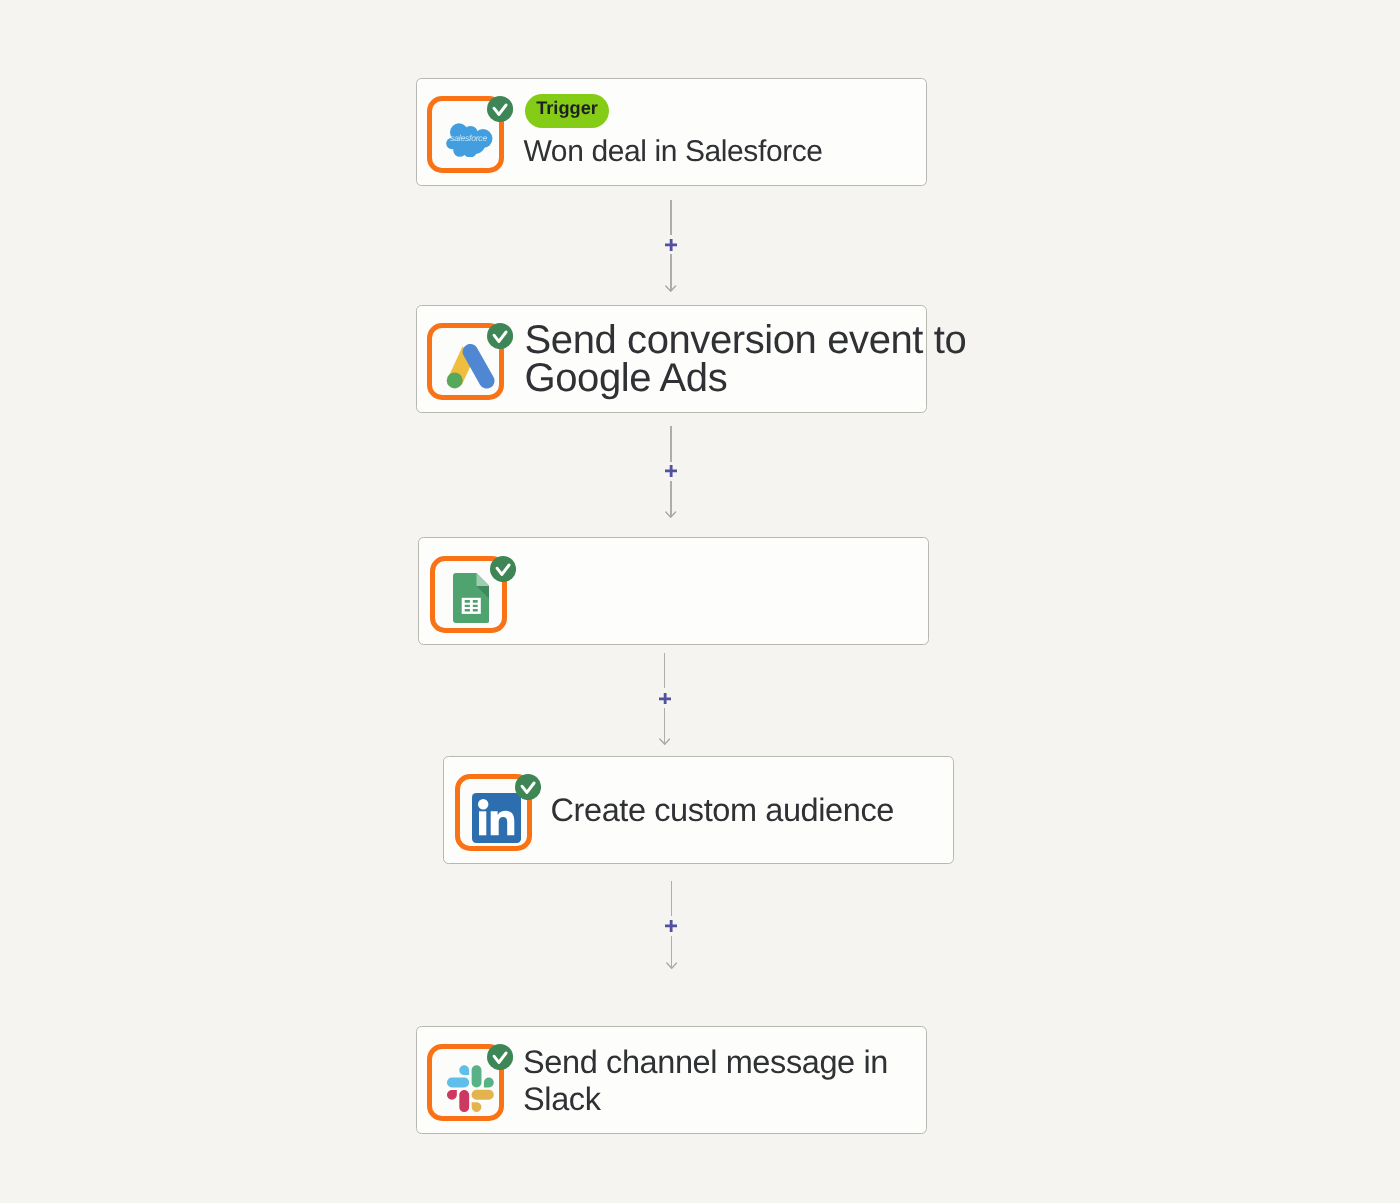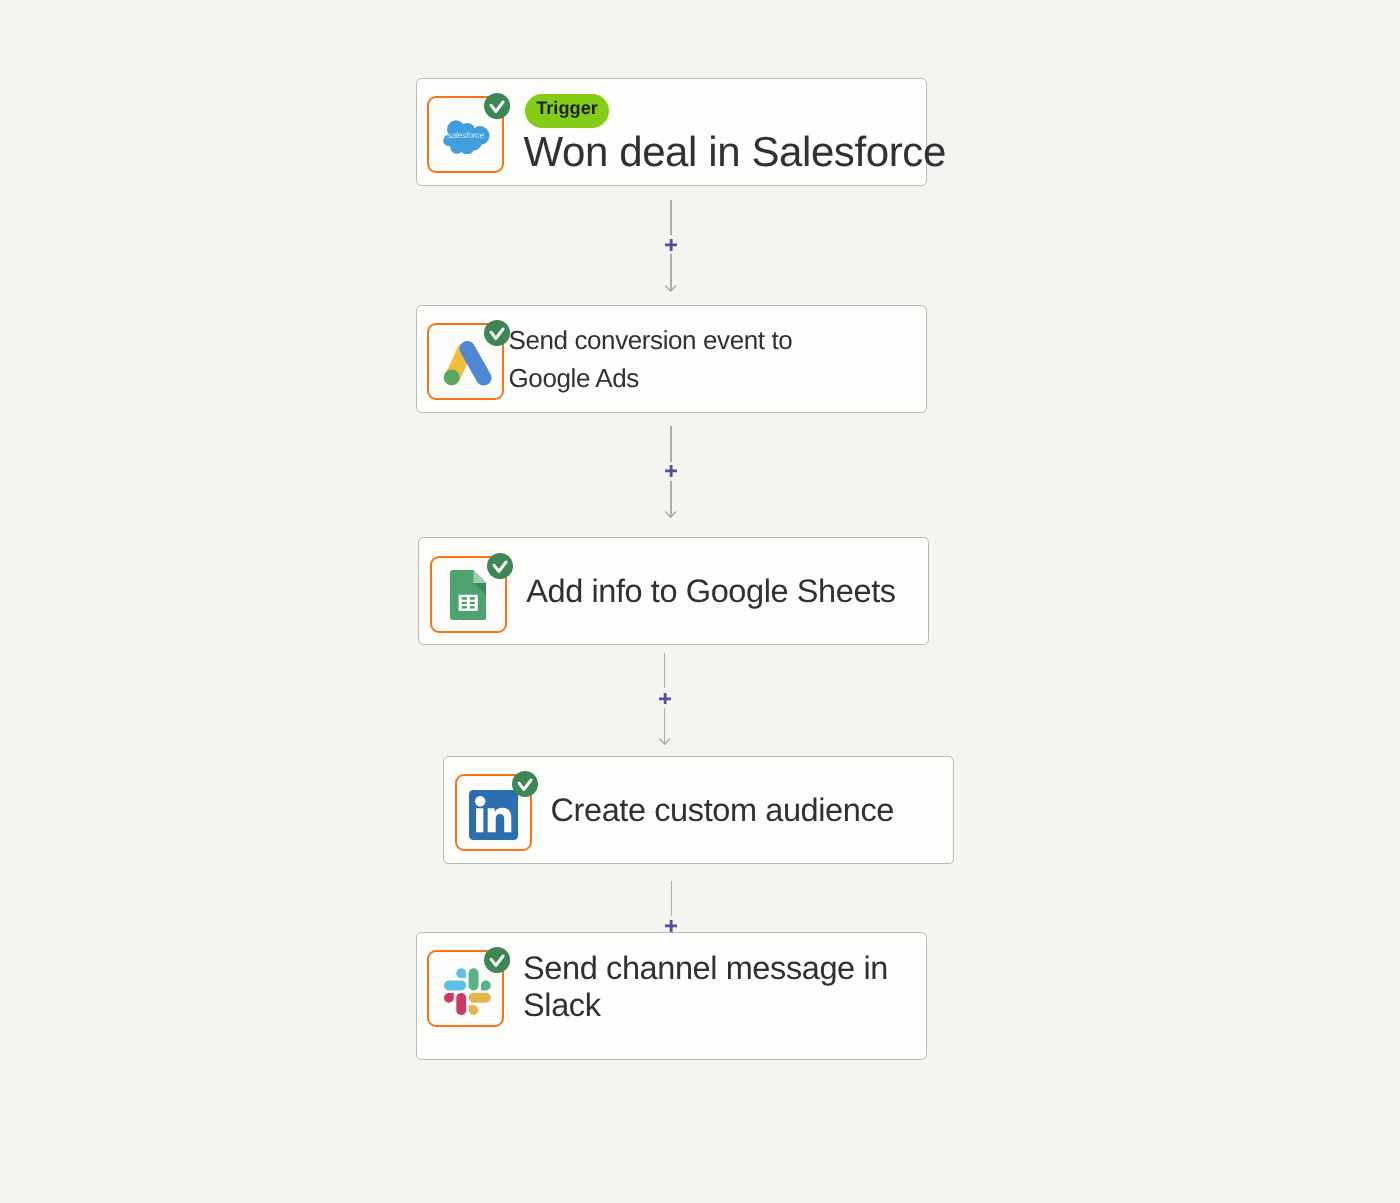--- a/index.html
+++ b/index.html
@@ -18,22 +18,22 @@
   .step-card {
     position: absolute;
     box-sizing: border-box;
     background: #fdfdfb;
     border: 1px solid #b9b7b1;
     border-radius: 5.5px;
   }
   .icon-box {
     position: absolute;
     box-sizing: border-box;
-    border-radius: 9px;
-    border: 2px solid #f97316;
+    border-radius: 15px;
+    border: 5px solid #f97316;
     background: #fcfcfa;
     overflow: visible;
   }
   .icon-art { position: absolute; display: block; }
   .check-badge { position: absolute; display: block; }
 
   .badge {
     position: absolute;
     box-sizing: border-box;
     background: #84cc16;
@@ -73,21 +73,21 @@
           <circle cx="24.0" cy="26.6" r="7.8"></circle>
         </g>
         <text x="22.6" y="18.0" fill="#cce8f9" font-family="Liberation Sans, sans-serif" font-size="8.6" font-style="italic" text-anchor="middle" letter-spacing="-0.25">salesforce</text>
       </svg>
       <svg class="check-badge" style="left:55.2px; top:-5.0px;" width="26.1" height="26.1" viewBox="0 0 26.1 26.1">
         <circle cx="13.05" cy="13.05" r="13.05" fill="#3e8655"></circle>
         <path d="M7.0 12.2 L11.8 18.5 L19.1 9.0" fill="none" stroke="#ffffff" stroke-width="2.9" stroke-linecap="round" stroke-linejoin="round"></path>
       </svg>
     </div>
     <div class="badge" style="left:108.3px; top:15.1px; height:33.9px; padding:0 11.4px; font-size:18.2px; line-height:29.5px;">Trigger</div>
-    <div class="title" style="left:107.0px; top:54.4px; font-size:42px;">Won deal in Salesforce</div>
+    <div class="title" style="left:107.0px; top:54.4px; font-size:30px;">Won deal in Salesforce</div>
   </div>
 
   <div>
     <div class="conn-line" style="left:670.45px; top:199.5px; height:35.5px;"></div>
     <svg class="plus-icon" style="left:664.95px; top:238.95px;" width="12.3" height="11.9" viewBox="0 0 12.3 11.9">
       <path d="M6.15 0 V11.9 M0 5.95 H12.3" stroke="#51519e" stroke-width="2.8" stroke-linecap="butt"></path>
     </svg>
     <div class="conn-line" style="left:670.45px; top:254.1px; height:36.5px;"></div>
     <svg class="conn-arrow" style="left:665.40px; top:284.90px;" width="11.4" height="7.2" viewBox="0 0 11.4 7.2">
       <path d="M0.8 1.0 L5.7 6.2 L10.6 1.0" fill="none" stroke="#aaa8a3" stroke-width="1.4" stroke-linecap="round" stroke-linejoin="round"></path>
@@ -99,21 +99,21 @@
       <svg class="icon-art" style="left:13.6px; top:16.4px;" width="49" height="45" viewBox="0 0 49 45">
         <path d="M9.3 36.5 L23.39 6.0" stroke="#efbe3f" stroke-width="15.5" stroke-linecap="butt" fill="none"></path>
         <path d="M24.35 7.75 L40.75 36.85" stroke="#4f87d2" stroke-width="15.5" stroke-linecap="round" fill="none"></path>
         <circle cx="8.7" cy="36.4" r="8" fill="#57a85c"></circle>
       </svg>
       <svg class="check-badge" style="left:55.2px; top:-5.0px;" width="26.1" height="26.1" viewBox="0 0 26.1 26.1">
         <circle cx="13.05" cy="13.05" r="13.05" fill="#3e8655"></circle>
         <path d="M7.0 12.2 L11.8 18.5 L19.1 9.0" fill="none" stroke="#ffffff" stroke-width="2.9" stroke-linecap="round" stroke-linejoin="round"></path>
       </svg>
     </div>
-    <div class="title" style="left:92px; top:16.5px; font-size:26px;">Send conversion event to
+    <div class="title" style="left:108px; top:16.5px; font-size:40px;">Send conversion event to
 Google Ads</div>
   </div>
 
   <div>
     <div class="conn-line" style="left:670.45px; top:426.0px; height:35.5px;"></div>
     <svg class="plus-icon" style="left:664.95px; top:465.45px;" width="12.3" height="11.9" viewBox="0 0 12.3 11.9">
       <path d="M6.15 0 V11.9 M0 5.95 H12.3" stroke="#51519e" stroke-width="2.8" stroke-linecap="butt"></path>
     </svg>
     <div class="conn-line" style="left:670.45px; top:480.6px; height:36.4px;"></div>
     <svg class="conn-arrow" style="left:665.40px; top:511.30px;" width="11.4" height="7.2" viewBox="0 0 11.4 7.2">
@@ -128,21 +128,20 @@
         <path fill="#3e8a5c" d="M23.5 13 h13 v13 z"></path>
         <path fill="#9ccfb0" d="M23.5 0 l13 13 H23.5 z"></path>
         <path fill="#ffffff" d="M8.7 24.8 h19.1 v16.1 H8.7 z"></path>
         <path fill="#4fa36e" d="M11.7 26.9 h5.2 v2.8 h-5.2 z M19.8 26.9 h4.9 v2.8 h-4.9 z M11.7 31.7 h5.2 v2.3 h-5.2 z M19.8 31.7 h4.9 v2.3 h-4.9 z M11.7 36.0 h5.2 v2.4 h-5.2 z M19.8 36.0 h4.9 v2.4 h-4.9 z"></path>
       </svg>
       <svg class="check-badge" style="left:55.2px; top:-5.0px;" width="26.1" height="26.1" viewBox="0 0 26.1 26.1">
         <circle cx="13.05" cy="13.05" r="13.05" fill="#3e8655"></circle>
         <path d="M7.0 12.2 L11.8 18.5 L19.1 9.0" fill="none" stroke="#ffffff" stroke-width="2.9" stroke-linecap="round" stroke-linejoin="round"></path>
       </svg>
     </div>
-    <div class="title" style="left:107.3px; top:35.5px; font-size:32.5px;">Add info to Google Sheets</div>
   </div>
 
   <div>
     <div class="conn-line" style="left:664.05px; top:652.5px; height:35.5px;"></div>
     <svg class="plus-icon" style="left:658.55px; top:692.55px;" width="12.3" height="11.9" viewBox="0 0 12.3 11.9">
       <path d="M6.15 0 V11.9 M0 5.95 H12.3" stroke="#51519e" stroke-width="2.8" stroke-linecap="butt"></path>
     </svg>
     <div class="conn-line" style="left:664.05px; top:707.7px; height:35.6px;"></div>
     <svg class="conn-arrow" style="left:659.00px; top:737.60px;" width="11.4" height="7.2" viewBox="0 0 11.4 7.2">
       <path d="M0.8 1.0 L5.7 6.2 L10.6 1.0" fill="none" stroke="#aaa8a3" stroke-width="1.4" stroke-linecap="round" stroke-linejoin="round"></path>
@@ -169,21 +168,21 @@
     <div class="conn-line" style="left:670.65px; top:881.2px; height:34.8px;"></div>
     <svg class="plus-icon" style="left:665.15px; top:920.35px;" width="12.3" height="11.9" viewBox="0 0 12.3 11.9">
       <path d="M6.15 0 V11.9 M0 5.95 H12.3" stroke="#51519e" stroke-width="2.8" stroke-linecap="butt"></path>
     </svg>
     <div class="conn-line" style="left:670.65px; top:935.5px; height:32.6px;"></div>
     <svg class="conn-arrow" style="left:665.60px; top:962.40px;" width="11.4" height="7.2" viewBox="0 0 11.4 7.2">
       <path d="M0.8 1.0 L5.7 6.2 L10.6 1.0" fill="none" stroke="#aaa8a3" stroke-width="1.4" stroke-linecap="round" stroke-linejoin="round"></path>
     </svg>
   </div>
 
-  <div class="step-card" style="left:415.5px; top:932px; width:511.0px; height:128px;">
+  <div class="step-card" style="left:415.5px; top:1026px; width:511.0px; height:108.0px;">
     <div class="icon-box" style="left:10.8px; top:17.0px; width:77px; height:77px;">
       <svg class="icon-art" style="left:14.9px; top:15.7px;" width="46.5" height="47" viewBox="0 0 122 122">
         <path fill="#cc3961" d="M25.8 77.6c0 7.1-5.8 12.9-12.9 12.9S0 84.7 0 77.6s5.8-12.9 12.9-12.9h12.9v12.9zM32.3 77.6c0-7.1 5.8-12.9 12.9-12.9s12.9 5.8 12.9 12.9v32.3c0 7.1-5.8 12.9-12.9 12.9s-12.9-5.8-12.9-12.9V77.6z"></path>
         <path fill="#5fbfe8" d="M45.2 25.8c-7.1 0-12.9-5.8-12.9-12.9S38.1 0 45.2 0s12.9 5.8 12.9 12.9v12.9H45.2zM45.2 32.3c7.1 0 12.9 5.8 12.9 12.9s-5.8 12.9-12.9 12.9H12.9C5.8 58.1 0 52.3 0 45.2s5.8-12.9 12.9-12.9h32.3z"></path>
         <path fill="#59b285" d="M96.9 45.2c0-7.1 5.8-12.9 12.9-12.9s12.9 5.8 12.9 12.9-5.8 12.9-12.9 12.9H96.9V45.2zM90.4 45.2c0 7.1-5.8 12.9-12.9 12.9s-12.9-5.8-12.9-12.9V12.9C64.6 5.8 70.4 0 77.5 0s12.9 5.8 12.9 12.9v32.3z"></path>
         <path fill="#e3b44d" d="M77.5 96.9c7.1 0 12.9 5.8 12.9 12.9s-5.8 12.9-12.9 12.9-12.9-5.8-12.9-12.9V96.9h12.9zM77.5 90.4c-7.1 0-12.9-5.8-12.9-12.9s5.8-12.9 12.9-12.9h32.3c7.1 0 12.9 5.8 12.9 12.9s-5.8 12.9-12.9 12.9H77.5z"></path>
       </svg>
       <svg class="check-badge" style="left:55.2px; top:-5.0px;" width="26.1" height="26.1" viewBox="0 0 26.1 26.1">
         <circle cx="13.05" cy="13.05" r="13.05" fill="#3e8655"></circle>
         <path d="M7.0 12.2 L11.8 18.5 L19.1 9.0" fill="none" stroke="#ffffff" stroke-width="2.9" stroke-linecap="round" stroke-linejoin="round"></path>

